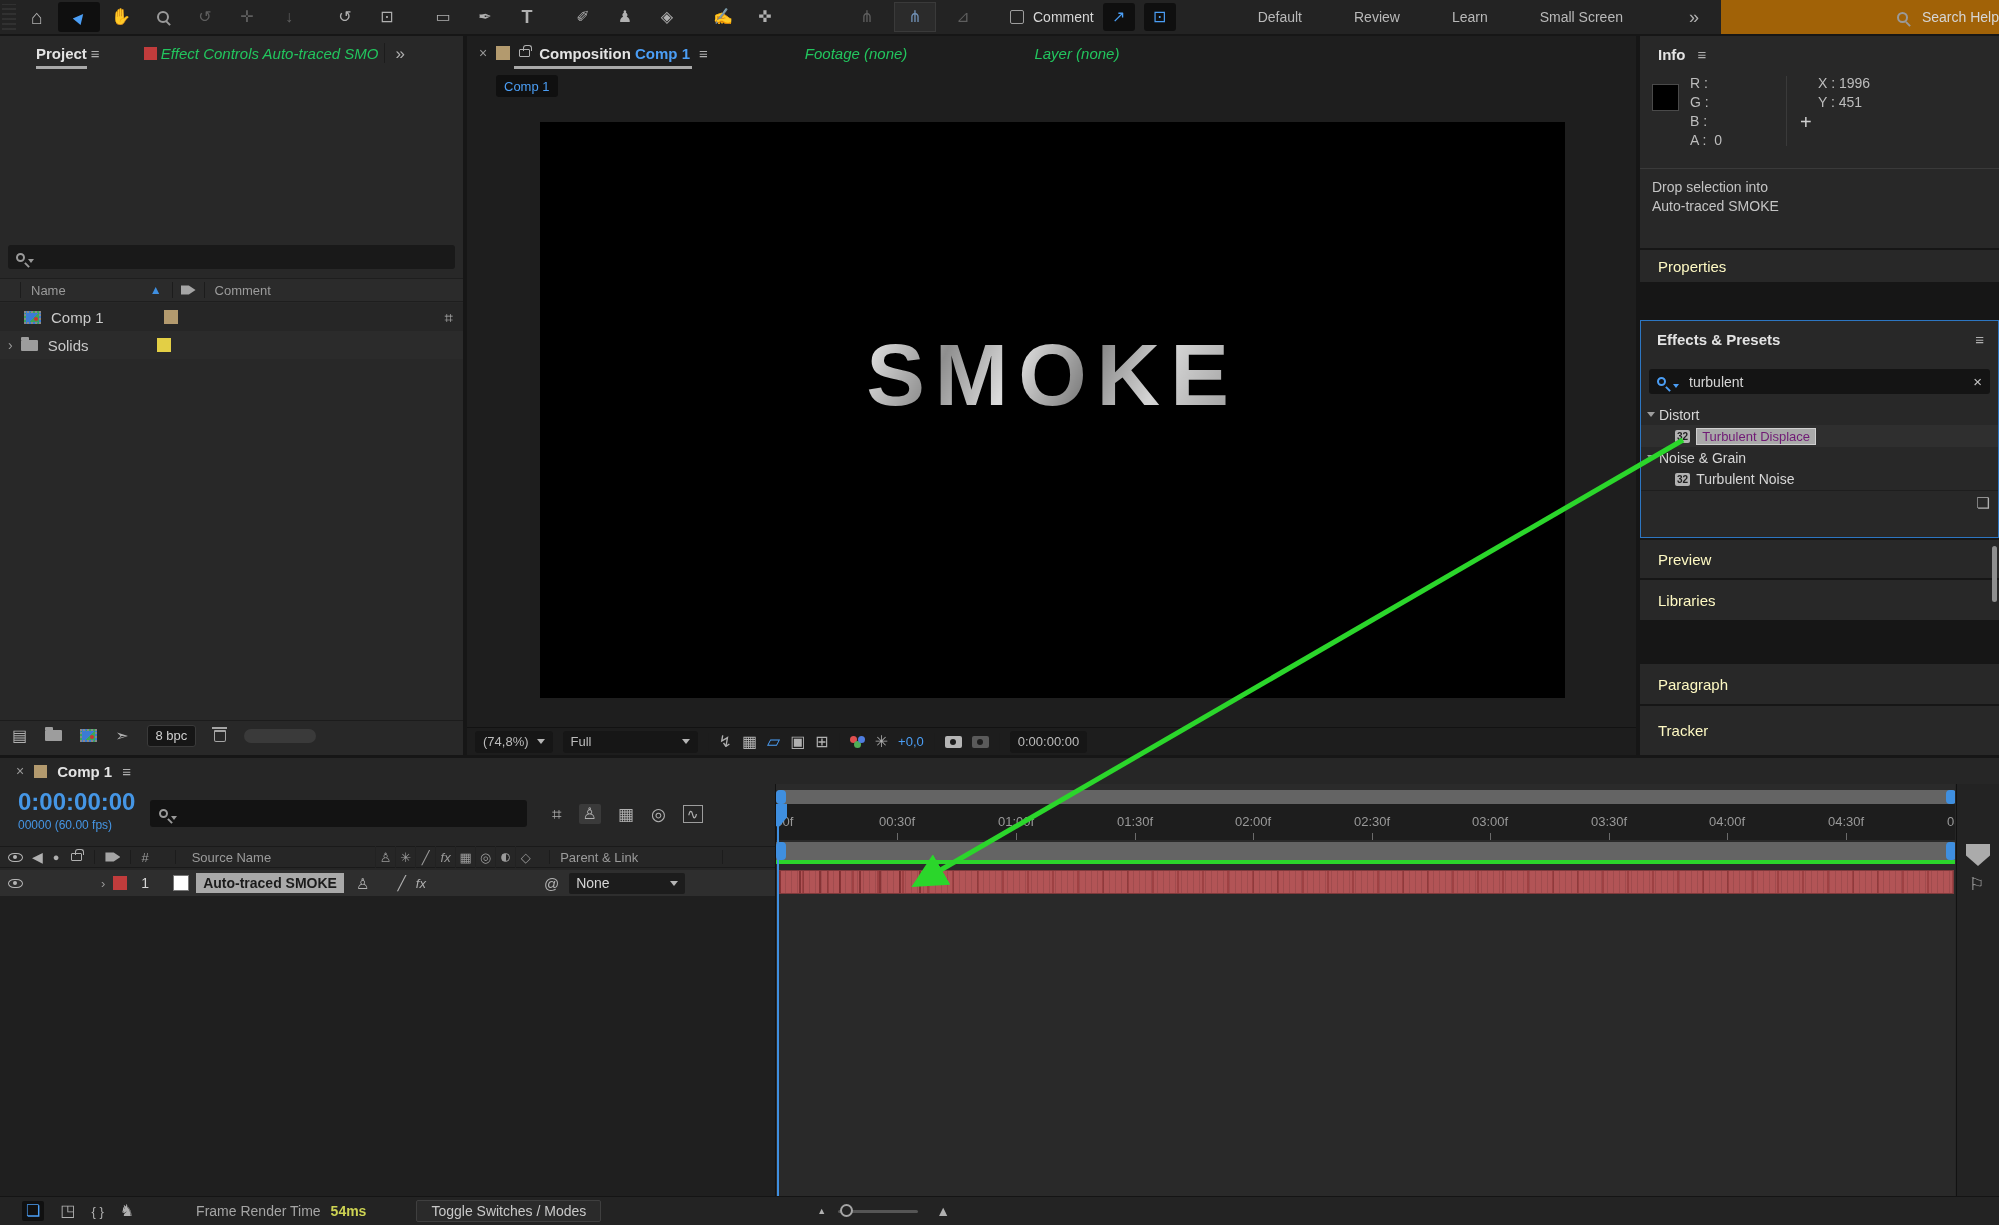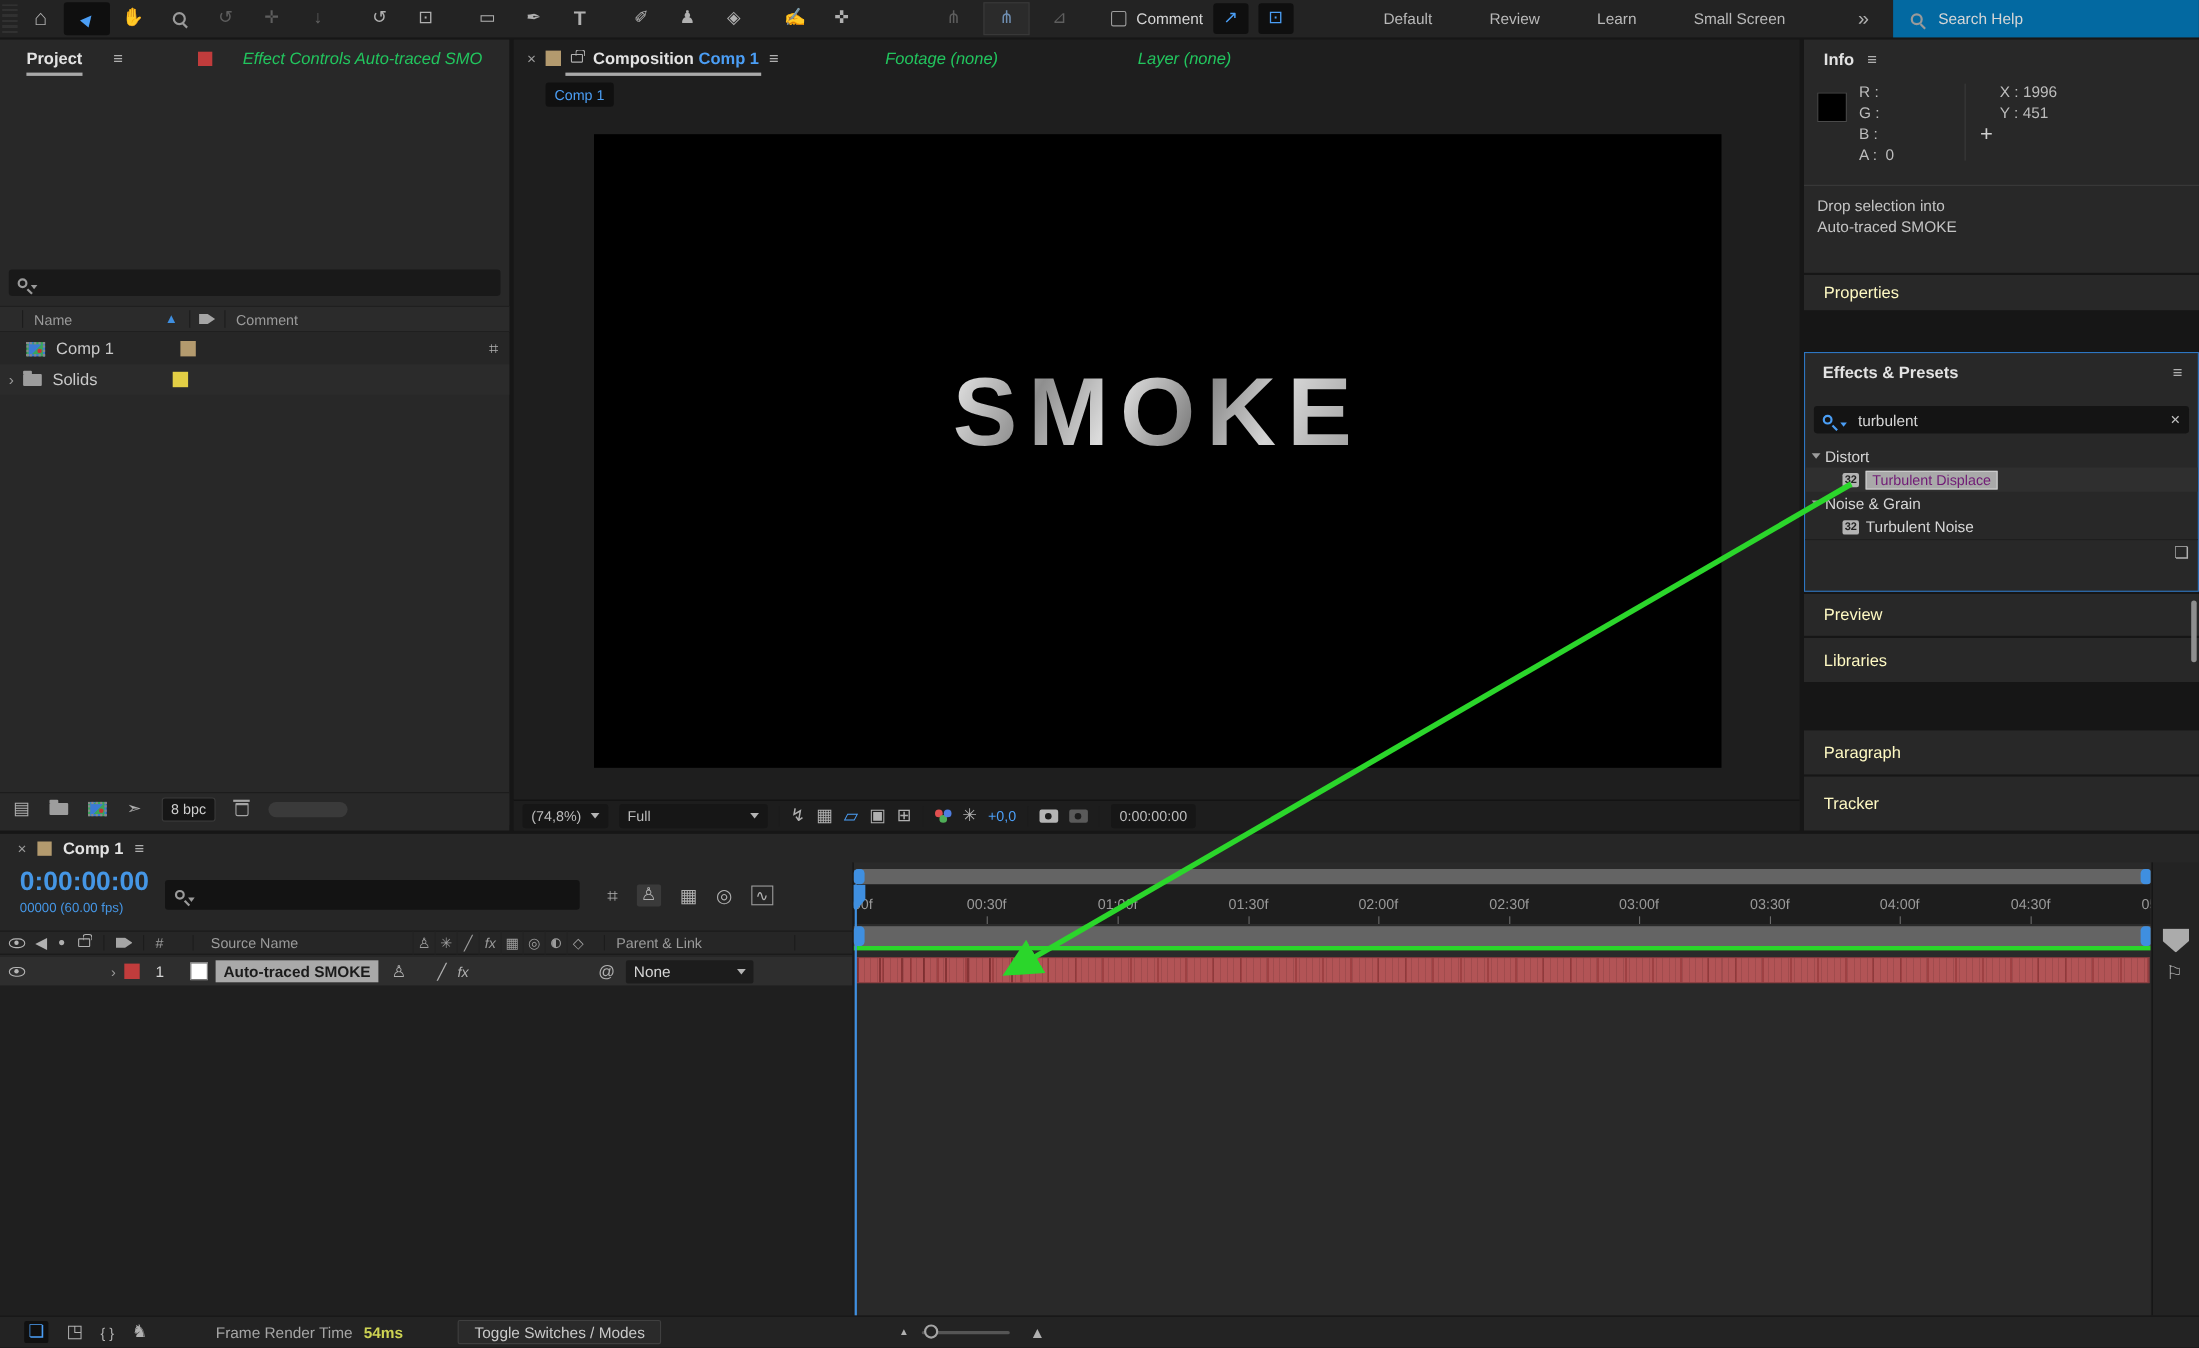--- a/index.html
+++ b/index.html
@@ -35,21 +35,21 @@
   .i-chk { width:14px; height:14px; border:1.6px solid #9d9d9d; border-radius:2px; display:inline-block; flex:none;}
   .sw { width:14px; height:14px; display:inline-block; flex:none; }
 
   
   .toolbar { left:0; top:0; width:1999px; height:34px; background:#232323; display:flex; align-items:center; z-index:5;}
   .grabber { width:14px; height:26px; margin-left:2px; background:repeating-linear-gradient(0deg,#3a3a3a 0 2px,transparent 2px 5px); opacity:.6;}
   .tool { width:42px; height:30px; display:flex; align-items:center; justify-content:center; font-size:19px; color:#bdbdbd; }
   .tool.sel { background:#0f0f0f; border-radius:3px; }
   .tool.dis { color:#5e5e5e; }
   .ws-tab { color:#b9b9b9; font-size:14px; padding:0 26px; }
-  .searchhelp { width:278px; height:34px; background:#0369a1; display:flex; align-items:center; gap:14px; padding-left:16px; }
+  .searchhelp { width:278px; height:34px; background:#a16207; display:flex; align-items:center; gap:14px; padding-left:16px;justify-content:flex-end; }
 
   
   .panel { background:#282828; position:absolute; }
   .tabbar { height:34px; display:flex; align-items:center; }
   .paneltab-active { color:#e3e3e3; font-size:15px; font-weight:bold; position:relative; }
   .underline { position:absolute; left:0; bottom:-7px; height:3px; background:#a9a9a9; width:100%; }
 
   
   .proj-search { margin:0 8px; height:24px; background:#191919; border-radius:3px; display:flex; align-items:center; padding-left:8px; }
   .proj-head { height:24px; background:#2b2b2b; border-top:1px solid #1e1e1e; border-bottom:1px solid #1e1e1e; display:flex; align-items:center; font-size:13px; color:#9b9b9b; }
@@ -161,21 +161,21 @@
     <span class="ws-tab">Small Screen</span>
     <span class="glyph" style="font-size:18px;margin:0 22px 0 40px">»</span>
   </div>
   <div class="searchhelp">
     <span class="i-mag" style="width:11px;height:11px"></span>
     <span class="txt bright" style="font-size:14px">Search Help</span>
   </div>
 </div>
 
 <div class="panel" style="left:0;top:36;width:463px;height:719px;top:36px">
-  <div class="tabbar" style="padding-left:24px;gap:28px">
+  <div class="tabbar" style="padding-left:36px;gap:4px">
     <span class="paneltab-active">
       <span>Project</span>
       <span class="underline"></span>
     </span>
     <span class="glyph" style="font-size:15px">≡</span>
     <span class="sw" style="background:#c13c3c;width:13px;height:13px;margin-left:40px"></span>
     <span class="txt dim" style="font-size:15px;white-space:nowrap">Effect Controls Auto-traced SMO</span>
     <span class="vdiv" style="height:20px;margin-left:2px"></span>
     <span class="glyph" style="font-size:17px;margin-left:6px">»</span>
   </div>

